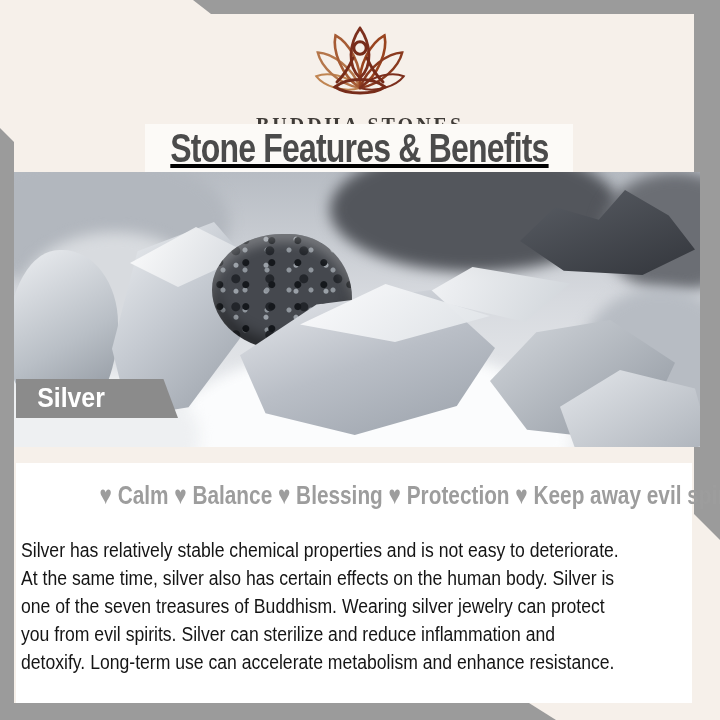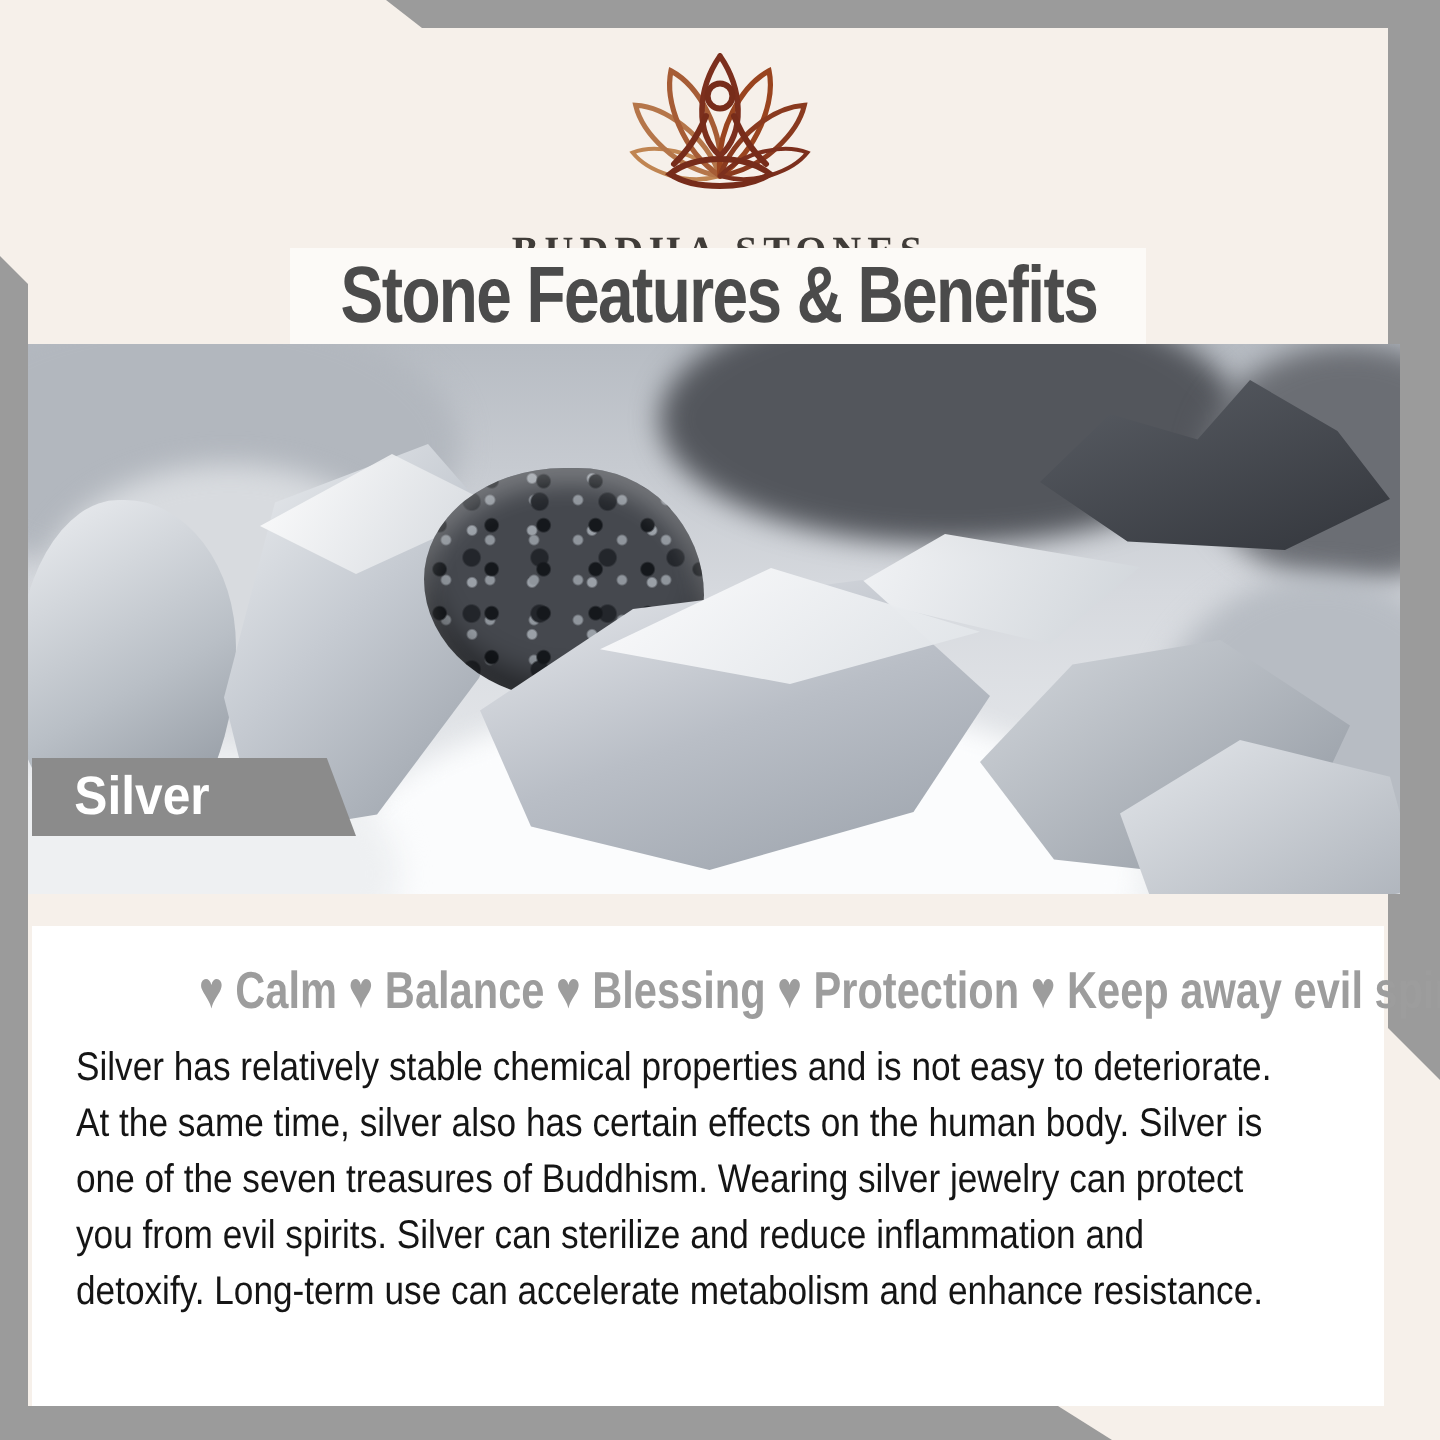--- a/index.html
+++ b/index.html
@@ -18,21 +18,21 @@
   .ribbon-bottom{left:0;top:703px;width:556px;height:17px;
     clip-path:polygon(0 0,529px 0,556px 17px,0 17px);z-index:6;}
 
   
   .logo-wrap{left:0;top:24px;width:720px;text-align:center;z-index:2;}
   .brand{margin-top:2px;font-family:"Liberation Serif",serif;color:#403c38;
          font-size:20px;letter-spacing:3px;font-weight:600;}
 
   
   .banner{left:145px;top:124px;width:428px;height:48px;background:#fcfaf7;
-          z-index:3;display:flex;align-items:center;justify-content:center;}
+          z-index:3;display:flex;align-items:center;justify-content:center;text-decoration:underline;}
   .banner-title{font-size:40px;font-weight:700;color:#4b4b4b;white-space:nowrap;
           transform:scaleX(.80);letter-spacing:-1px;}
 
   
   .photo{left:0;top:172px;width:700px;height:275px;overflow:hidden;z-index:2;
          background:linear-gradient(180deg,#b7bcc3 0%,#d6d9de 45%,#eef0f2 100%);}
   .photo *{position:absolute;}
   .blur{filter:blur(7px);}
   .b1{left:330px;top:-25px;width:290px;height:125px;background:#53565c;border-radius:50%;}
   .b2{left:600px;top:0px;width:150px;height:120px;background:#6b6e74;border-radius:50%;}
@@ -84,21 +84,21 @@
       clip-path:polygon(0 0,91% 0,100% 100%,0 100%);background:#8b8b8b;
       display:flex;align-items:center;}
   .stone-label span{color:#ffffff;font-weight:700;font-size:27px;padding-left:23px;
       transform:scaleX(.92);transform-origin:0 50%;}
 
   
   .card{left:16px;top:463px;width:676px;height:240px;background:#ffffff;z-index:5;}
   .tagline{margin-top:17px;text-align:center;white-space:nowrap;}
   .tagline span{display:inline-block;font-size:26px;font-weight:700;color:#9d9d9d;
       transform:scaleX(.80);transform-origin:50% 50%;}
-  .desc{margin-top:9px;padding-left:22px;}
+  .desc{margin-top:25px;padding-left:5px;}
   .desc-line{font-size:20px;color:#151515;line-height:28px;white-space:nowrap;
       transform:scaleX(.88);transform-origin:0 50%;}
 </style>
 </head>
 <body>
 
 <div>
 
   <div class="ribbon ribbon-top"></div>
   <div class="ribbon ribbon-right"></div>

